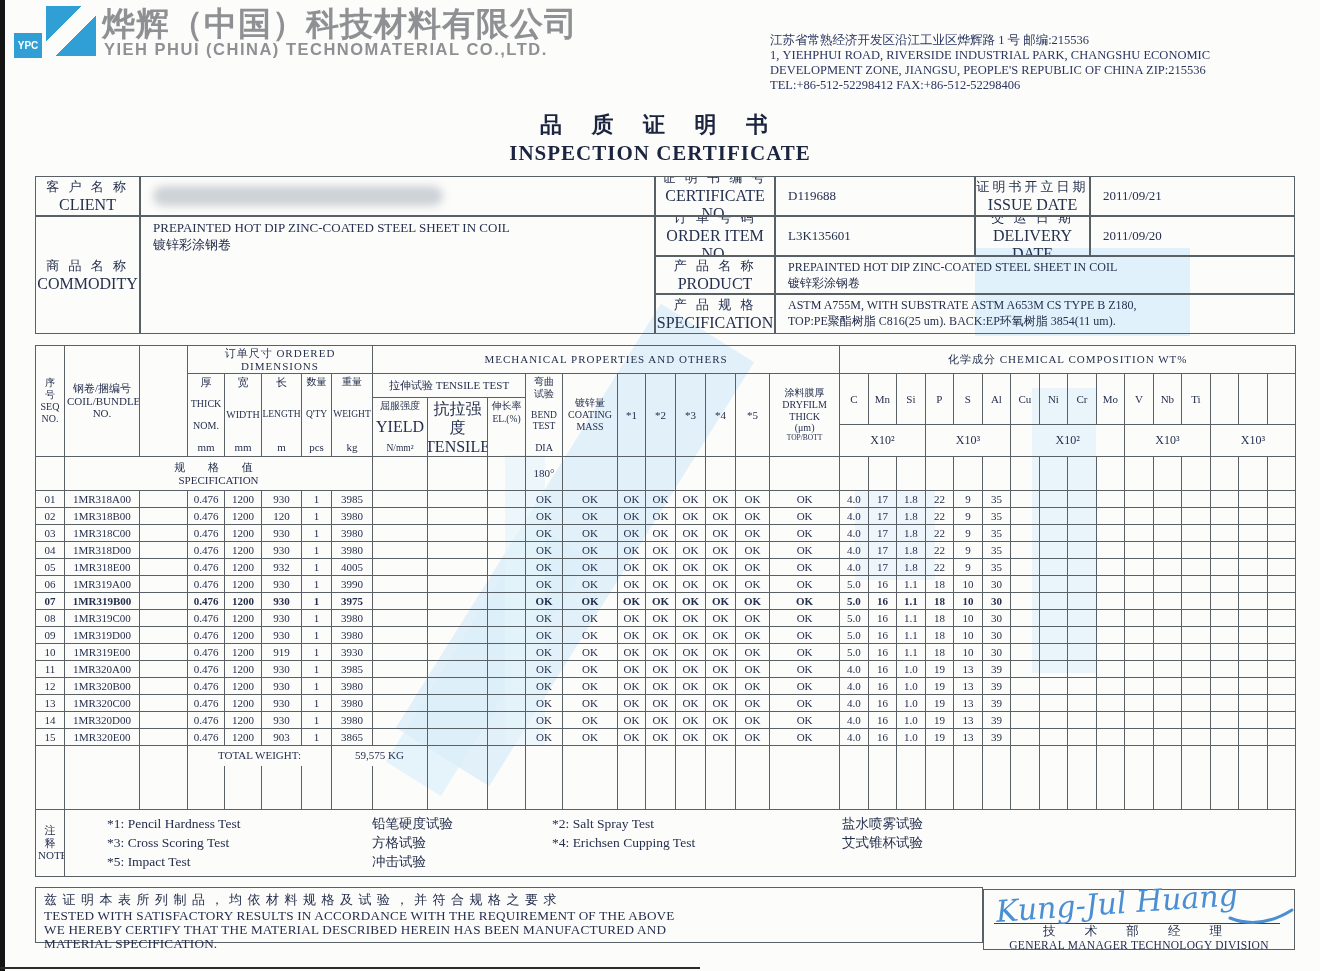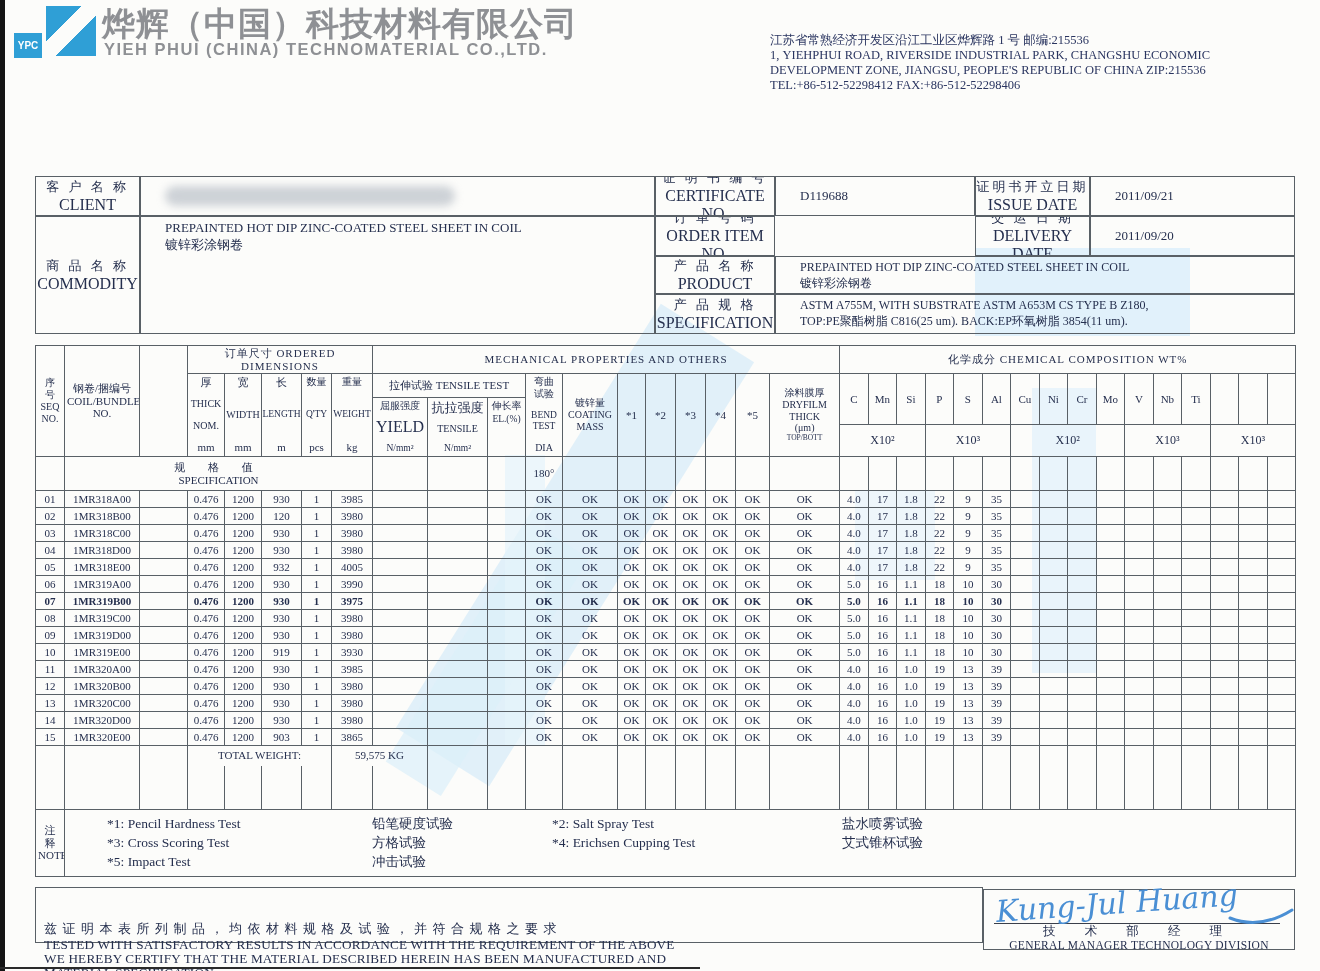--- a/index.html
+++ b/index.html
@@ -30,21 +30,21 @@
   .title-en{font-size:21px;font-weight:bold;letter-spacing:1px;color:#1c2540;margin-top:1px;}
 
   
   .info{position:absolute;left:35px;top:176px;width:1260px;height:158px;z-index:1;
     display:grid;grid-template-columns:105px 515px 120px 200px 115px 205px;
     grid-template-rows:40px 40px 38px 40px;}
   .info>div{border:1px solid #596066;overflow:hidden;}
   .lbl{display:flex;flex-direction:column;align-items:center;justify-content:center;text-align:center;}
   .lbl .zh{font-size:13px;letter-spacing:3px;}
   .lbl .en{font-size:16px;letter-spacing:0;}
-  .val{font-size:13px;padding:3px 24px;display:flex;flex-direction:column;justify-content:flex-start;}
+  .val{font-size:13px;padding:3px 12px;display:flex;flex-direction:column;justify-content:flex-start;}
   .val.mid{justify-content:center;}
   .client-smudge{width:290px;height:20px;margin-top:6px;background:#9fa8b4;opacity:.5;
     border-radius:10px;filter:blur(4px);}
 
   
   table.main{position:absolute;left:35px;top:345px;width:1260px;z-index:1;
     border-collapse:collapse;table-layout:fixed;}
   table.main td{border:1px solid #596066;font-size:11px;text-align:center;vertical-align:middle;
     padding:0 2px;overflow:hidden;line-height:1.18;color:#252f4e;}
   td.l{text-align:left;} td.r{text-align:right;} 
@@ -59,21 +59,21 @@
   tr.gap td{border-top:none;}
   .notes-label{font-size:10px;white-space:pre-line;line-height:1.7;}
   .notes-cell{vertical-align:middle;}
   .notes-grid{display:grid;grid-template-columns:265px 180px 290px auto;row-gap:3px;
     font-size:13.5px;text-align:left;padding:2px 0 2px 40px;}
 
   
   .certify{position:absolute;left:35px;top:887px;width:1260px;height:64px;z-index:1;}
   .cert-box{position:absolute;left:0;top:0;width:948px;height:56px;border:1px solid #596066;
     padding:3px 8px;box-sizing:border-box;}
-  .cert-zh{font-size:13px;letter-spacing:5.5px;margin-top:29px;}
+  .cert-zh{font-size:13px;letter-spacing:5.5px;}
   .cert-en{font-size:13.2px;line-height:1.05;letter-spacing:.2px;}
   .sig-box{position:absolute;left:948px;top:2px;width:312px;height:61px;border:1px solid #596066;
     box-sizing:border-box;}
   .sig-line{position:absolute;left:10px;right:14px;top:33px;border-top:1.5px solid #3a3f4a;}
   .sig-titles{position:absolute;left:0;top:35px;width:100%;text-align:center;}
   .sig-zh{font-size:12.5px;letter-spacing:13px;line-height:1.1;}
   .sig-en{font-size:11.5px;letter-spacing:.3px;}
   .sig-svg{position:absolute;left:-6px;top:-20px;z-index:3;overflow:visible;}
 </style>
 </head>
@@ -95,20 +95,24 @@
     <div class="logo-slash"></div>
     <div class="logo-ypc">YPC</div>
   </div>
   <div class="company-zh">烨辉（中国）科技材料有限公司</div>
   <div class="company-en">YIEH PHUI (CHINA) TECHNOMATERIAL CO.,LTD.</div>
   <div class="address">江苏省常熟经济开发区沿江工业区烨辉路 1 号  邮编:215536
 1, YIEHPHUI ROAD, RIVERSIDE INDUSTRIAL PARK, CHANGSHU ECONOMIC
 DEVELOPMENT ZONE, JIANGSU, PEOPLE'S REPUBLIC OF CHINA ZIP:215536
 TEL:+86-512-52298412  FAX:+86-512-52298406</div>
 
+  <div class="title">
+    <div class="title-zh">品 质 证 明 书</div>
+    <div class="title-en">INSPECTION CERTIFICATE</div>
+  </div>
 
   <div class="info">
     <div class="lbl" style="grid-area:1/1/2/2">
       <span class="zh">客 户 名 称</span>
       <span class="en">CLIENT</span>
     </div>
     <div class="val" style="grid-area:1/2/2/3">
       <div class="client-smudge"></div>
     </div>
     <div class="lbl" style="grid-area:2/1/5/2">
@@ -126,20 +130,21 @@
     <div class="val mid" style="grid-area:1/4/2/5">D119688</div>
     <div class="lbl" style="grid-area:1/5/2/6">
       <span class="zh">证明书开立日期</span>
       <span class="en">ISSUE DATE</span>
     </div>
     <div class="val mid" style="grid-area:1/6/2/7">2011/09/21</div>
     <div class="lbl" style="grid-area:2/3/3/4">
       <span class="zh">订 单 号 码</span>
       <span class="en">ORDER ITEM NO.</span>
     </div>
+    <div class="val mid" style="grid-area:2/4/3/5">L3K135601</div>
     <div class="lbl" style="grid-area:2/5/3/6">
       <span class="zh">交 运 日 期</span>
       <span class="en">DELIVERY DATE</span>
     </div>
     <div class="val mid" style="grid-area:2/6/3/7">2011/09/20</div>
     <div class="lbl" style="grid-area:3/3/4/4">
       <span class="zh">产 品 名 称</span>
       <span class="en">PRODUCT</span>
     </div>
     <div class="val" style="grid-area:3/4/4/7;font-size:12px">
@@ -275,22 +280,22 @@
       <tr style="height:26px">
         <td rowspan="2">
           <div class="colhead2">
             <span style="font-size:10px">屈服强度</span>
             <span style="font-size:16px">YIELD</span>
             <span style="font-size:9.5px">N/mm²</span>
           </div>
         </td>
         <td rowspan="2">
           <div class="colhead2">
-            <span style="font-size:13px">抗拉强度</span>
-            <span style="font-size:10px">TENSILE</span>
+            <span style="font-size:16px">抗拉强度</span>
+            <span style="font-size:16px">TENSILE</span>
             <span style="font-size:9.5px">N/mm²</span>
           </div>
         </td>
         <td rowspan="2">
           <div class="colhead2" style="justify-content:flex-start;gap:2px">
             <span style="font-size:10px">伸长率</span>
             <span style="font-size:9.5px">EL.(%)</span>
           </div>
         </td>
       </tr>

